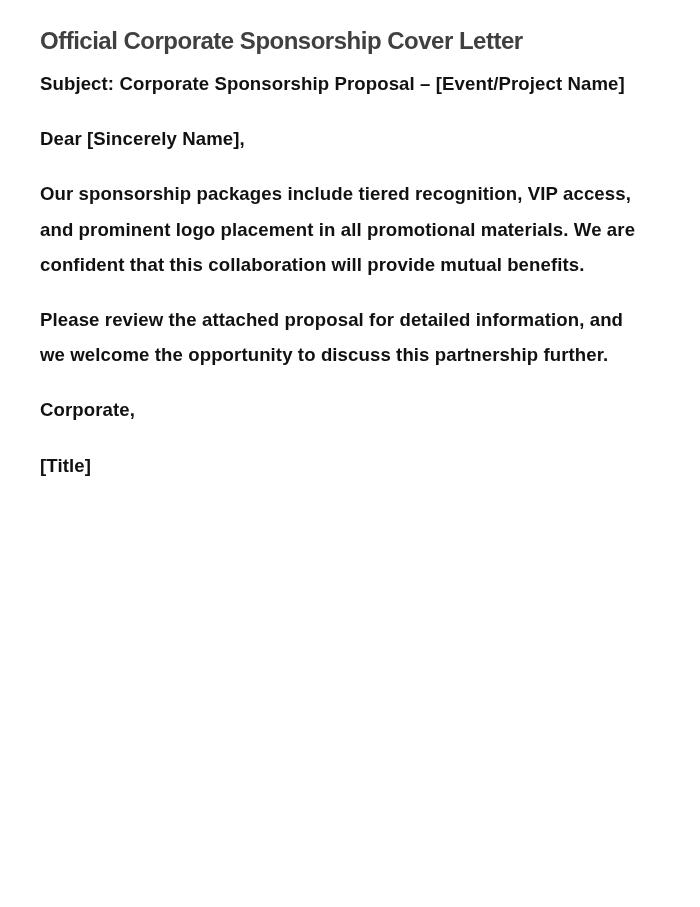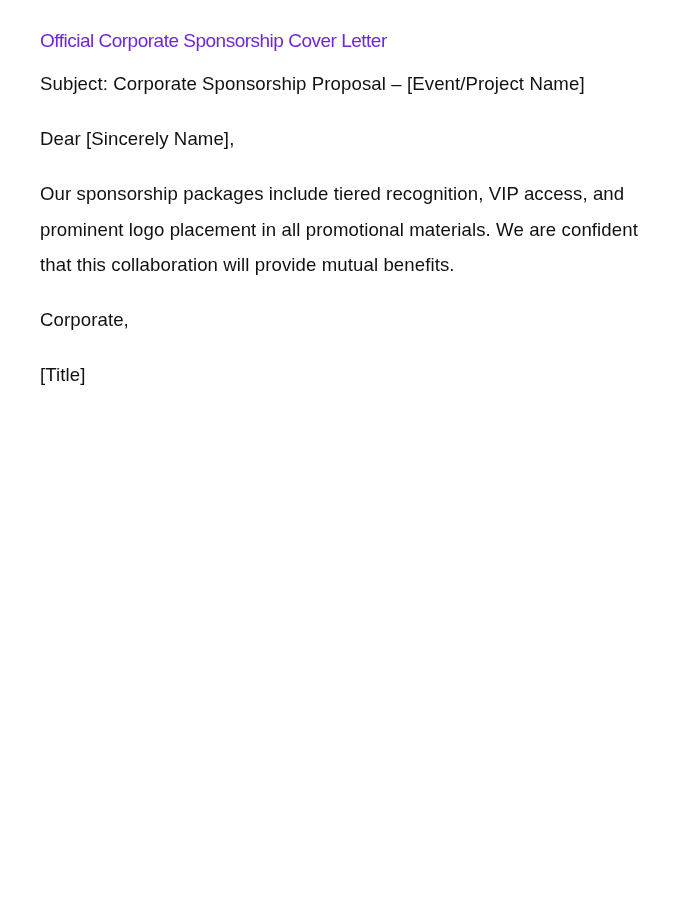--- a/index.html
+++ b/index.html
@@ -15,38 +15,40 @@
       font-family: "Liberation Sans", sans-serif;
       color: #111111;
     }
     .doc {
       position: absolute;
       left: 40px;
       top: 24px;
       width: 600px;
     }
     .title {
-      font-size: 19px;
-      font-weight: normal;
+      font-size: 24px;
+      font-weight: bold;
       letter-spacing: -0.5px;
       line-height: 34px;
       margin: 0 0 8px 0;
-      color: #6d28d9;
+      color: #404040;
       white-space: nowrap;
     }
     .para {
       font-size: 18.6px;
       line-height: 35.2px;
       margin: 0 0 20px 0;
       letter-spacing: 0.1px;
+      font-weight: bold;
     }
   </style>
 </head>
 <body>
 
 <div class="doc">
   <h1 class="title">Official Corporate Sponsorship Cover Letter</h1>
   <p class="para">Subject: Corporate Sponsorship Proposal – [Event/Project Name]</p>
   <p class="para">Dear [Sincerely Name],</p>
   <p class="para">Our sponsorship packages include tiered recognition, VIP access, and prominent logo placement in all promotional materials. We are confident that this collaboration will provide mutual benefits.</p>
+  <p class="para">Please review the attached proposal for detailed information, and we welcome the opportunity to discuss this partnership further.</p>
   <p class="para">Corporate,</p>
   <p class="para">[Title]</p>
 </div>
 
 </body></html>

